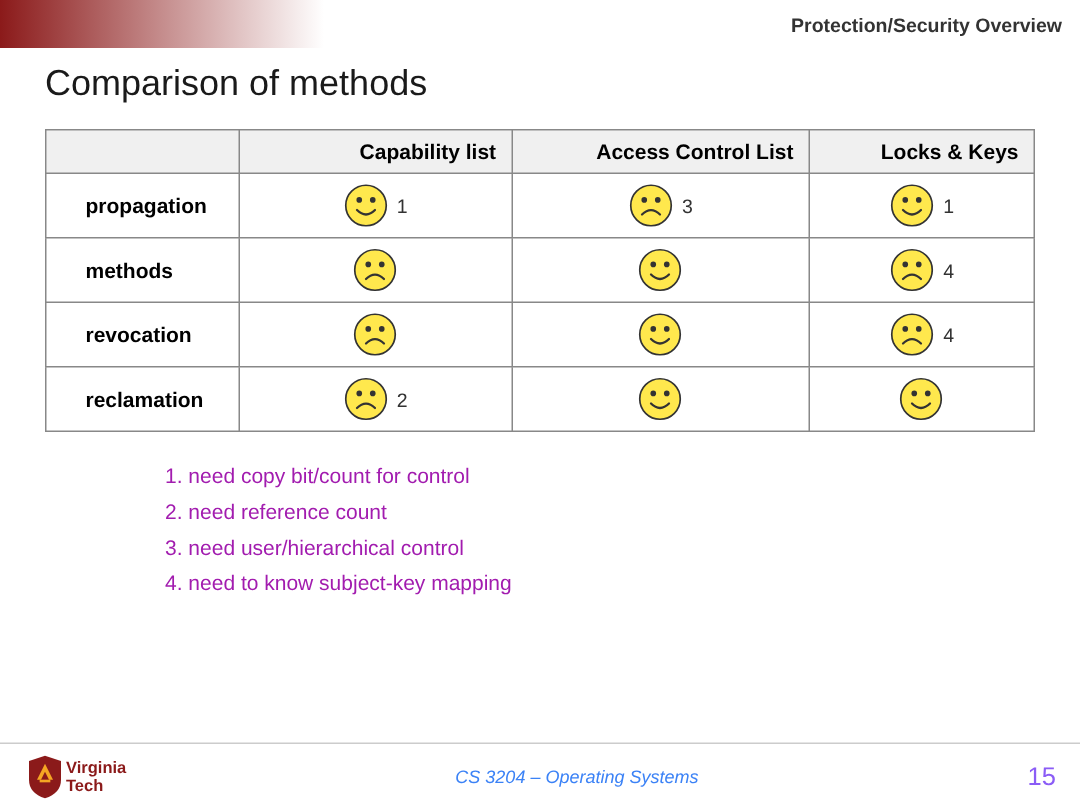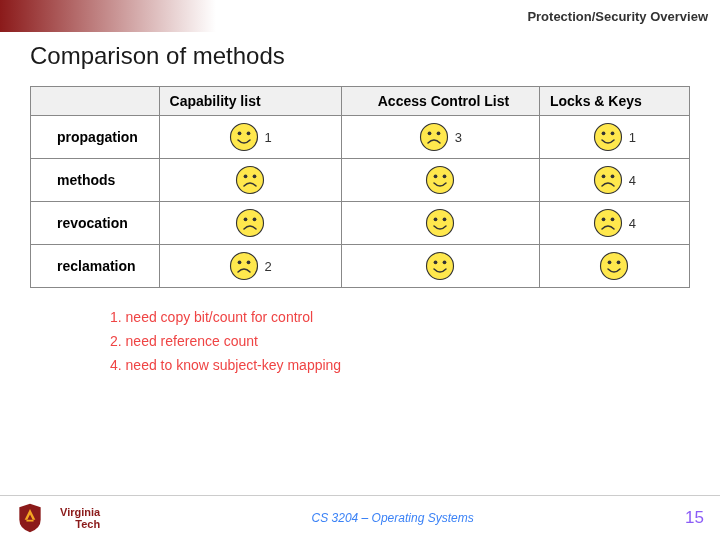--- a/index.html
+++ b/index.html
@@ -46,21 +46,21 @@
       width: 100%;
       border-collapse: collapse;
       border: 1px solid #888;
       margin-bottom: 18px;
     }
 
     .comparison-table th,
     .comparison-table td {
       border: 1px solid #888;
       padding: 6px 10px;
-      text-align: left;
+      text-align: right;
       font-size: 14px;
     }
 
     .comparison-table th {
       font-weight: bold;
       background: #f0f0f0;
       font-size: 14px;
     }
 
     .comparison-table td.row-label {
@@ -81,43 +81,42 @@
     .smiley {
       width: 30px;
       height: 30px;
       display: inline-block;
     }
 
     
     .notes {
       font-size: 14px;
       line-height: 1.7;
-      color: #ef4444;
+      color: #a21caf;
       margin-left: 80px;
     }
 
     
     .footer {
       position: absolute;
       bottom: 0;
       left: 0;
       right: 0;
       display: flex;
       align-items: center;
       justify-content: space-between;
       padding: 6px 16px;
       border-top: 1px solid #ccc;
       background: #fff;
     }
 
     .footer-logo {
       display: flex;
       align-items: center;
-      gap: 16px;
-      text-align: right;
+      gap: 0;
     }
 
     .footer-logo-text {
       font-size: 11px;
       font-weight: bold;
       color: #8B1A1A;
     }
 
     .footer-logo-shield {
       width: 28px;
@@ -298,20 +297,21 @@
     </svg>
             </div>
           </td>
         </tr>
       </tbody>
   </table>
 
   <div class="notes" id="notes-container">
       <p>1. need copy bit/count for control</p>
       <p>2. need reference count</p>
+      <p>3. need user/hierarchical control</p>
       <p>4. need to know subject-key mapping</p>
     </div>
 </div>
 
 <div class="footer">
   <div class="footer-logo">
     <svg class="footer-logo-shield" viewBox="0 0 28 36" xmlns="http://www.w3.org/2000/svg">
       <path d="M14 2 L26 6 L26 20 Q26 30 14 34 Q2 30 2 20 L2 6 Z" fill="#8B1A1A"></path>
       <polygon points="14,8 20,20 17,20 14,14 11,20 8,20" fill="#F5A623"></polygon>
       <rect x="10" y="20" width="8" height="2" fill="#F5A623"></rect>

